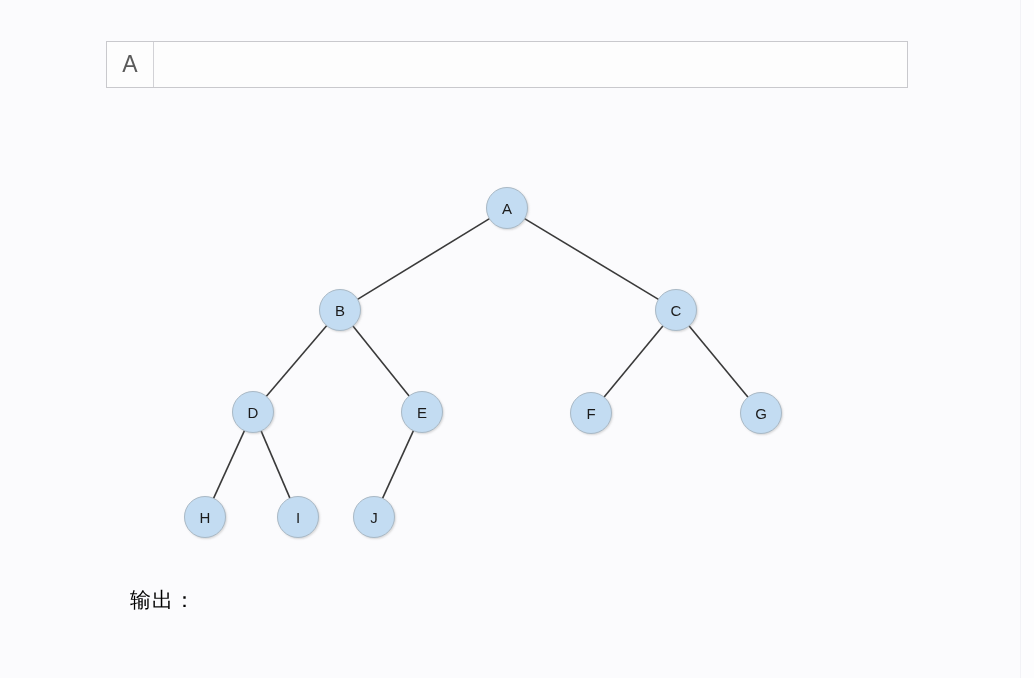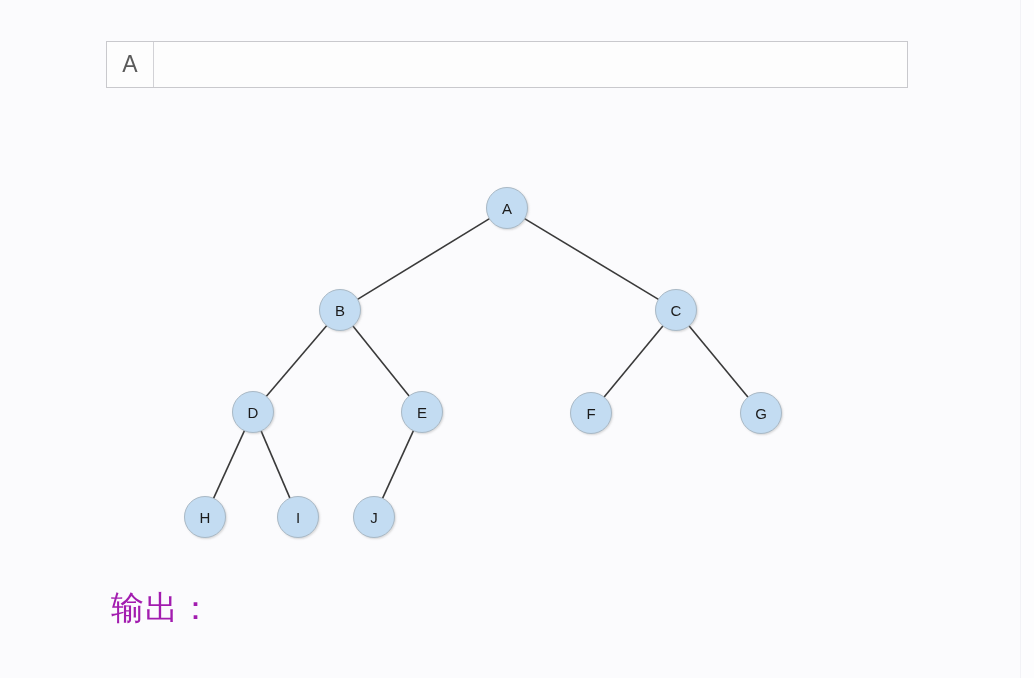--- a/index.html
+++ b/index.html
@@ -92,25 +92,25 @@
     justify-content: center;
     font-family: "Liberation Sans", sans-serif;
     font-size: 15px;
     color: #1b1b1b;
     box-shadow: 1px 1px 2px rgba(150,150,150,0.35);
   }
 
   
   #output-label {
     position: absolute;
-    left: 111px;
+    left: 130px;
     top: 586px;
     font-family: "DejaVu Serif", "Liberation Serif", serif;
-    font-size: 33px;
-    color: #a21caf;
+    font-size: 21px;
+    color: #000000;
     white-space: nowrap;
     letter-spacing: 1px;
   }
 </style>
 </head>
 <body>
 
 <div id="app">
 
   <div id="canvas-right-edge"></div>

